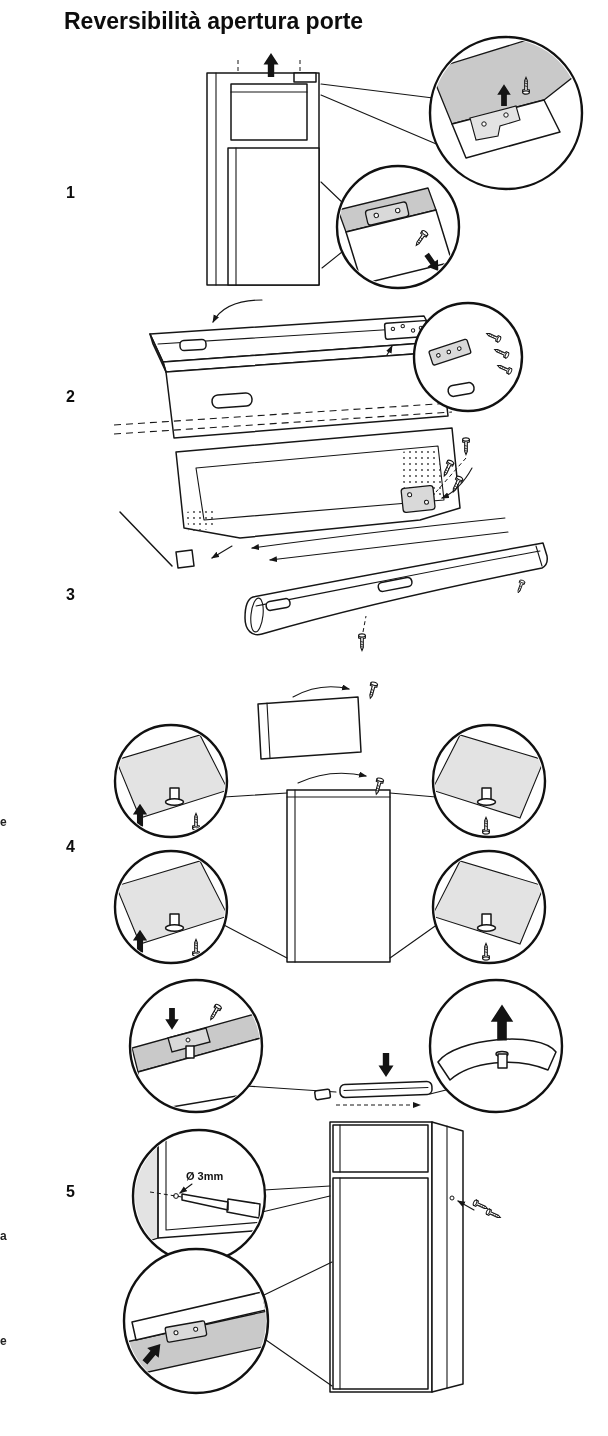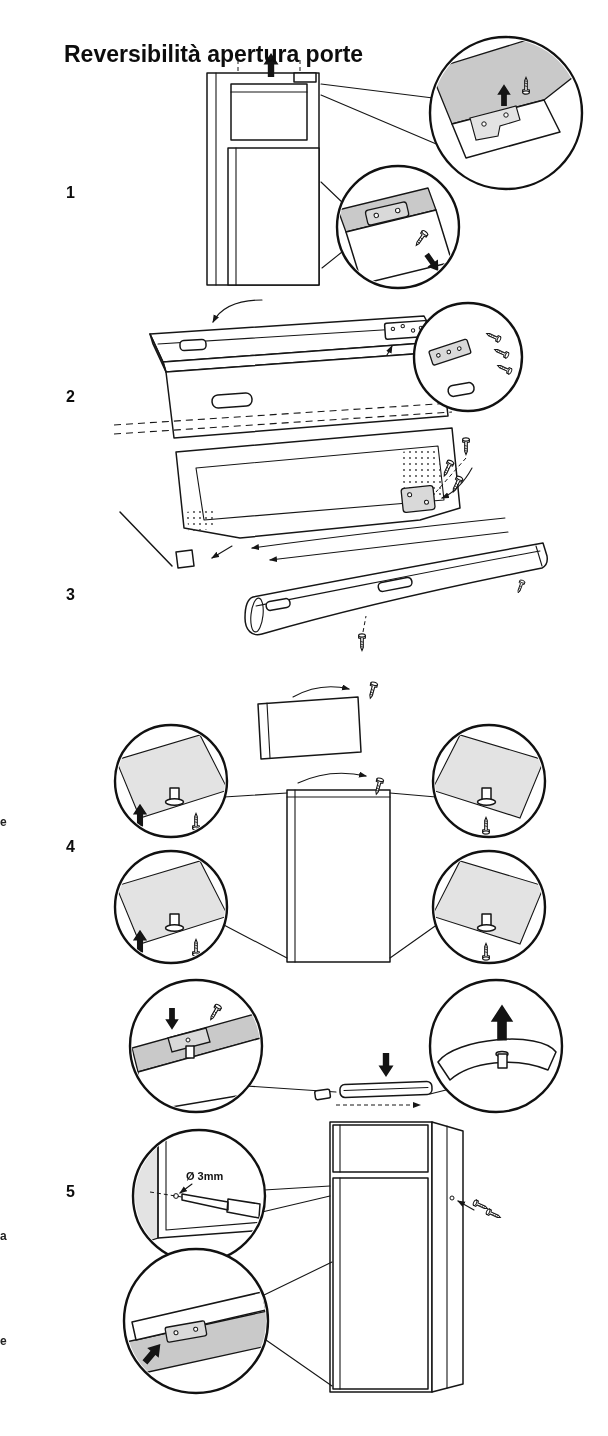--- a/index.html
+++ b/index.html
@@ -1,21 +1,21 @@
 <!DOCTYPE html>
 <html><head>
 <meta charset="utf-8">
 <style>
   html,body { margin:0; padding:0; background:#ffffff; }
   .page {
     position:relative; width:608px; height:1436px; background:#ffffff;
     overflow:hidden; font-family:"Liberation Sans", sans-serif; color:#0d0d0d;
   }
   .title {
-    position:absolute; left:64px; top:41px; margin:0;
+    position:absolute; left:64px; top:8px; margin:0;
     font-size:23px; font-weight:bold; color:#0d0d0d;
   }
   .step-num { position:absolute; left:66px; font-size:16px; font-weight:bold; }
   .step-1 { top:184px; } .step-2 { top:388px; } .step-3 { top:586px; }
   .step-4 { top:838px; } .step-5 { top:1183px; }
   .edge-frag { position:absolute; left:0px; font-size:12px; font-weight:bold; color:#222; }
   .frag-0 { top:815px; } .frag-1 { top:1229px; } .frag-2 { top:1334px; }
   svg.art { position:absolute; left:0; top:0; }
 
   .ln  { fill:none; stroke:#161616; stroke-width:1.5; stroke-linecap:round; stroke-linejoin:round; }

